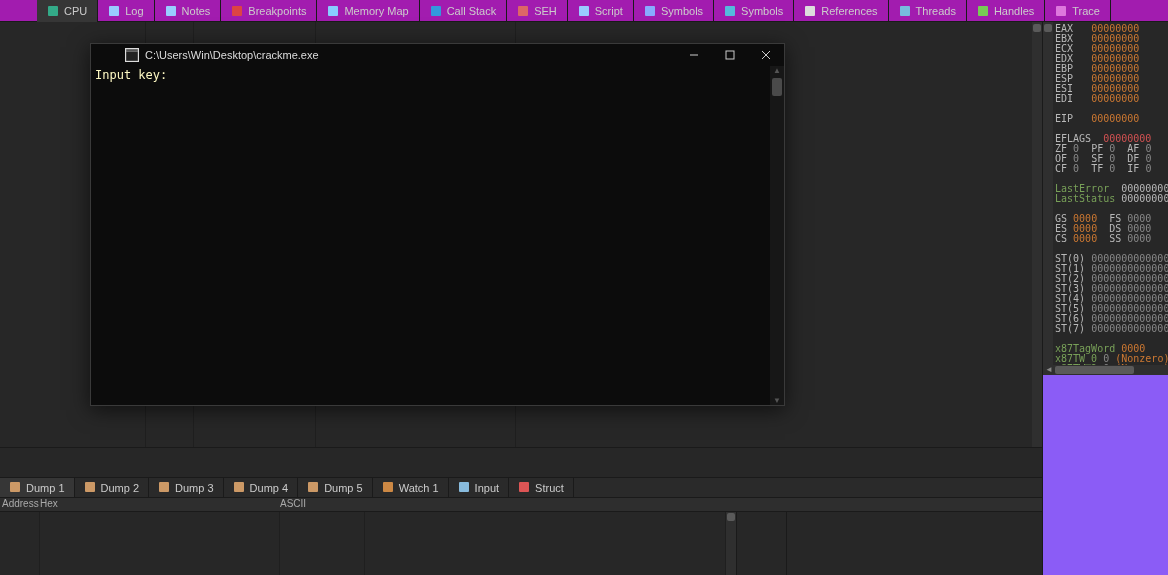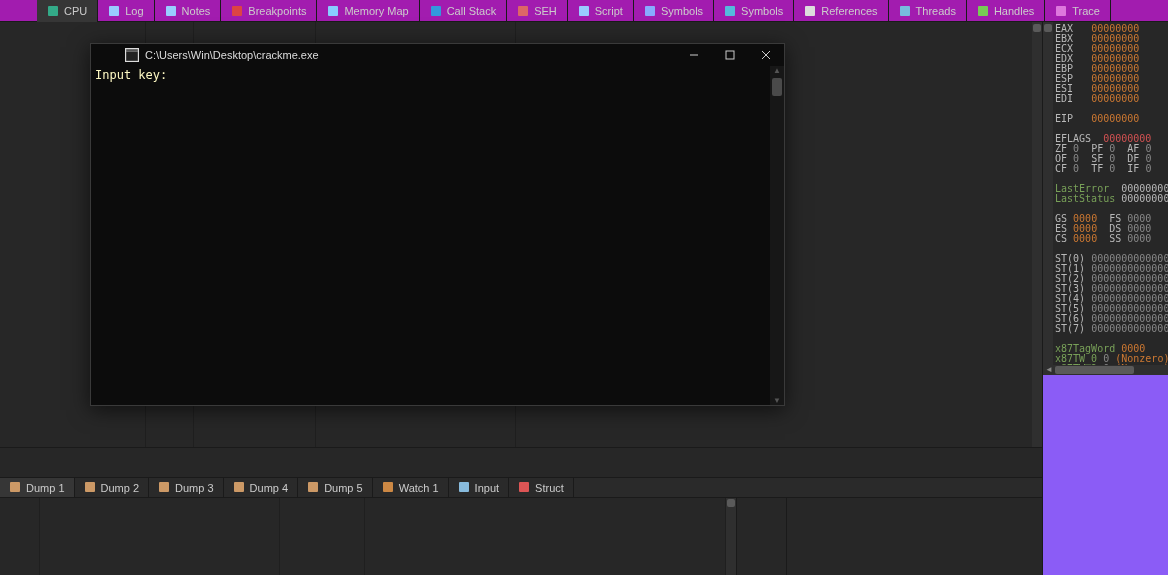--- a/index.html
+++ b/index.html
@@ -342,20 +342,25 @@
               </svg></span>
             <span>Input</span>
           </div>
           <div class="btab">
             <span class="ico"><svg viewBox="0 0 12 12">
                 <rect x="1" y="1" width="10" height="10" rx="1" fill="#d55"></rect>
               </svg></span>
             <span>Struct</span>
           </div>
         </div>
+      <div class="dump-header">
+        <div class="h1">Address</div>
+        <div class="h2">Hex</div>
+        <div class="h3">ASCII</div>
+      </div>
       <div class="dump-body">
         <div class="dc d1"></div>
           <div class="dc d2"></div>
           <div class="dc d3"></div>
           <div class="dc d4"></div>
         <div class="dump-scroll">
             <div class="thumb"></div>
           </div>
         <div class="stack-col"></div>
         <div class="extra-col"></div>

